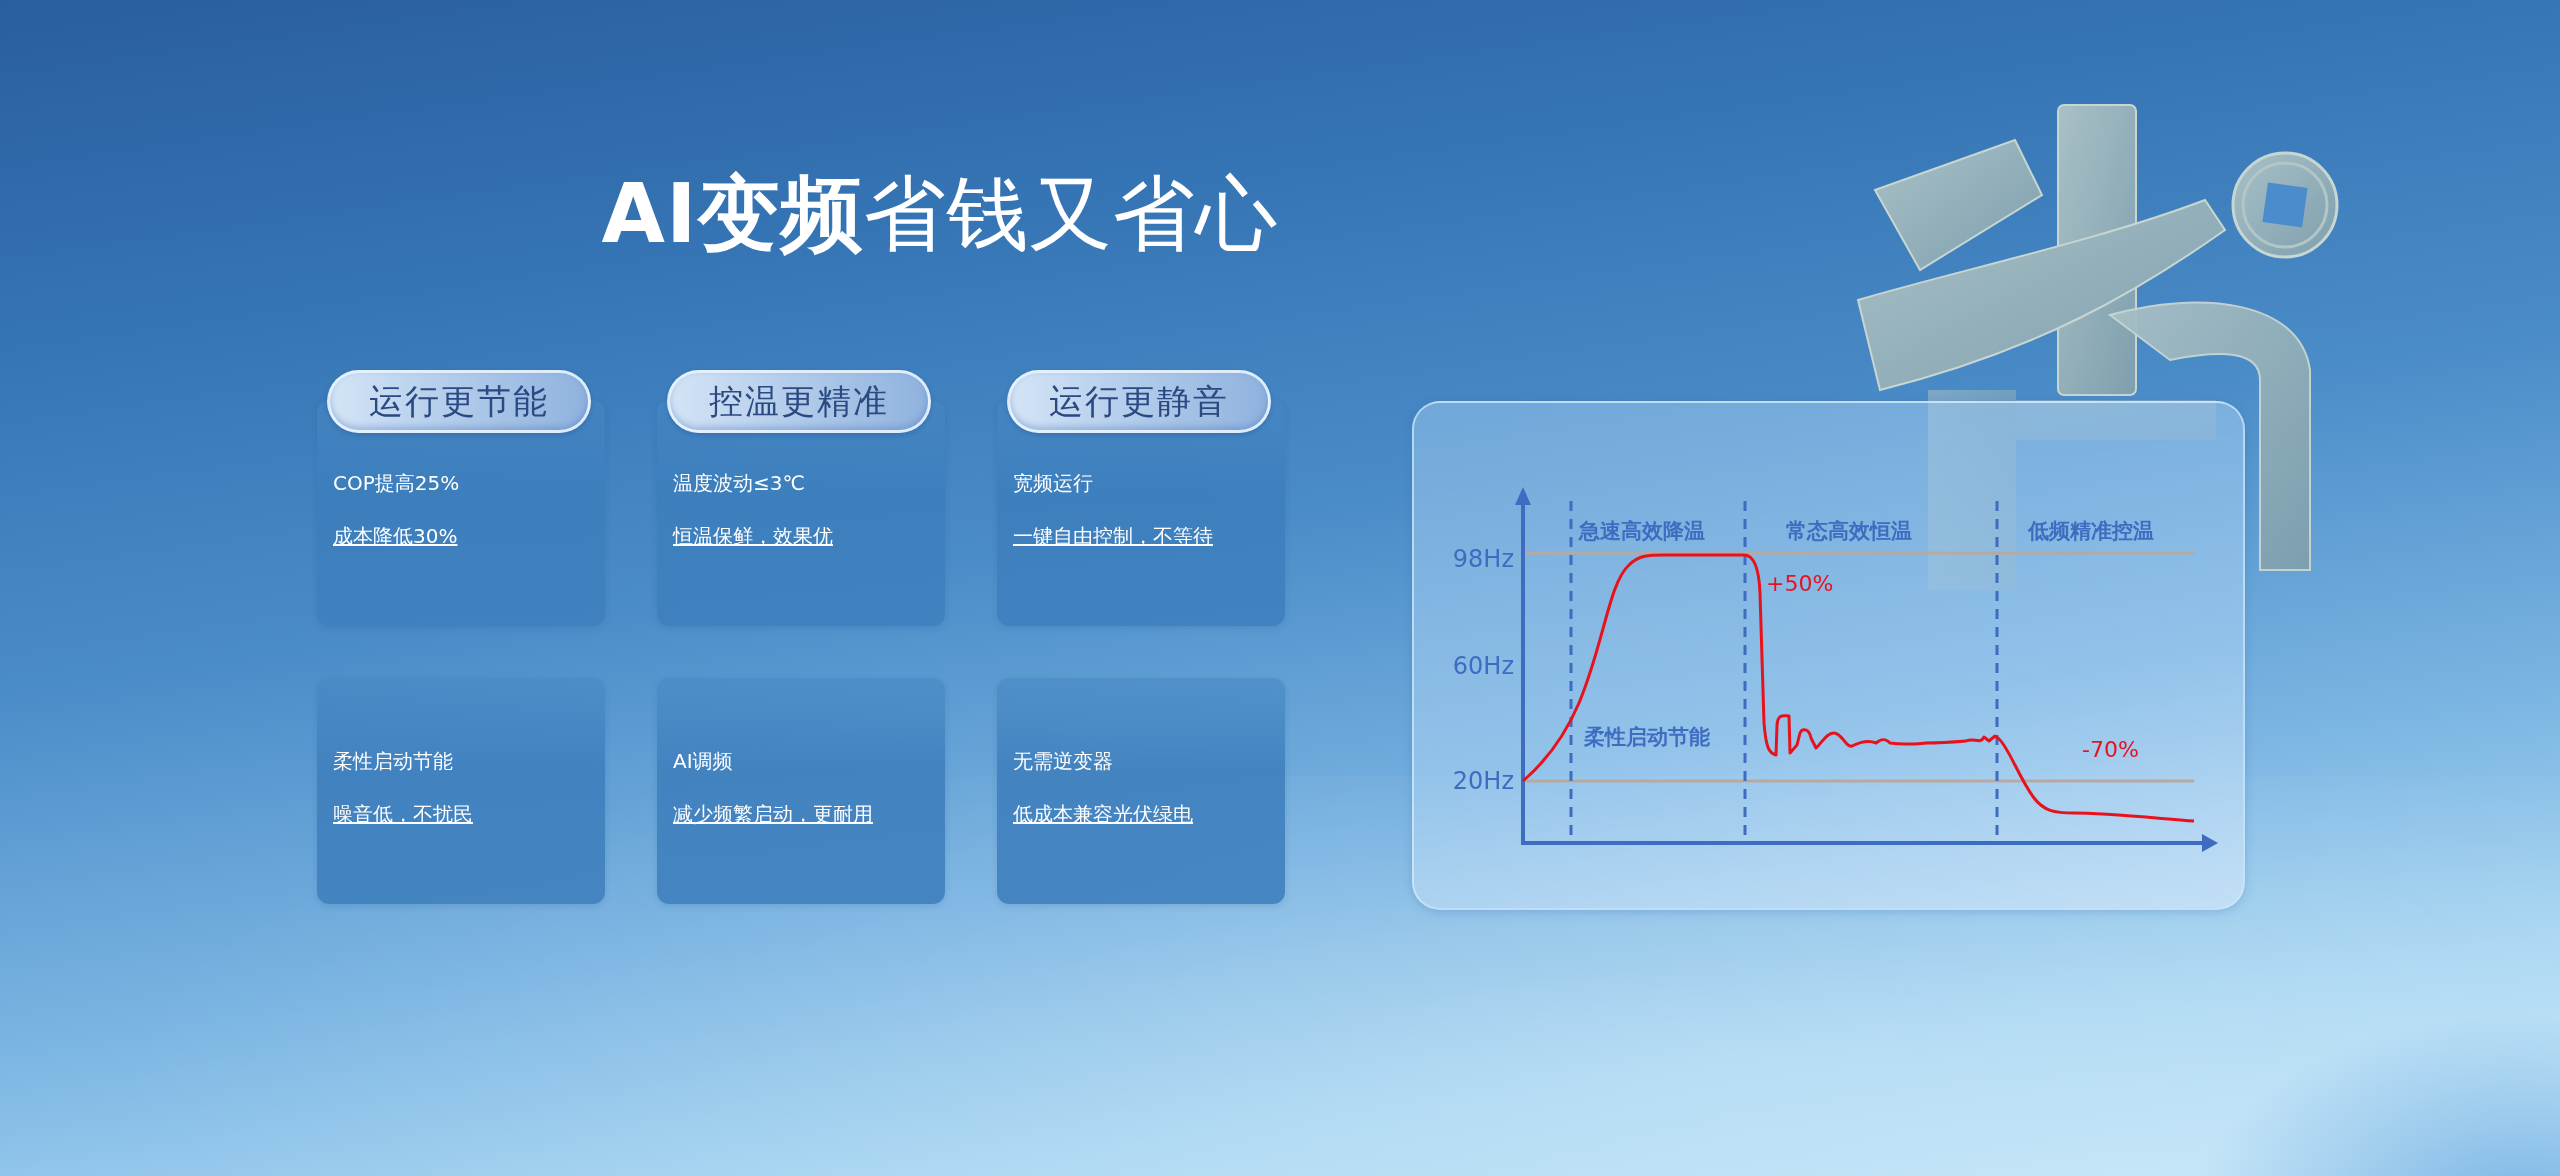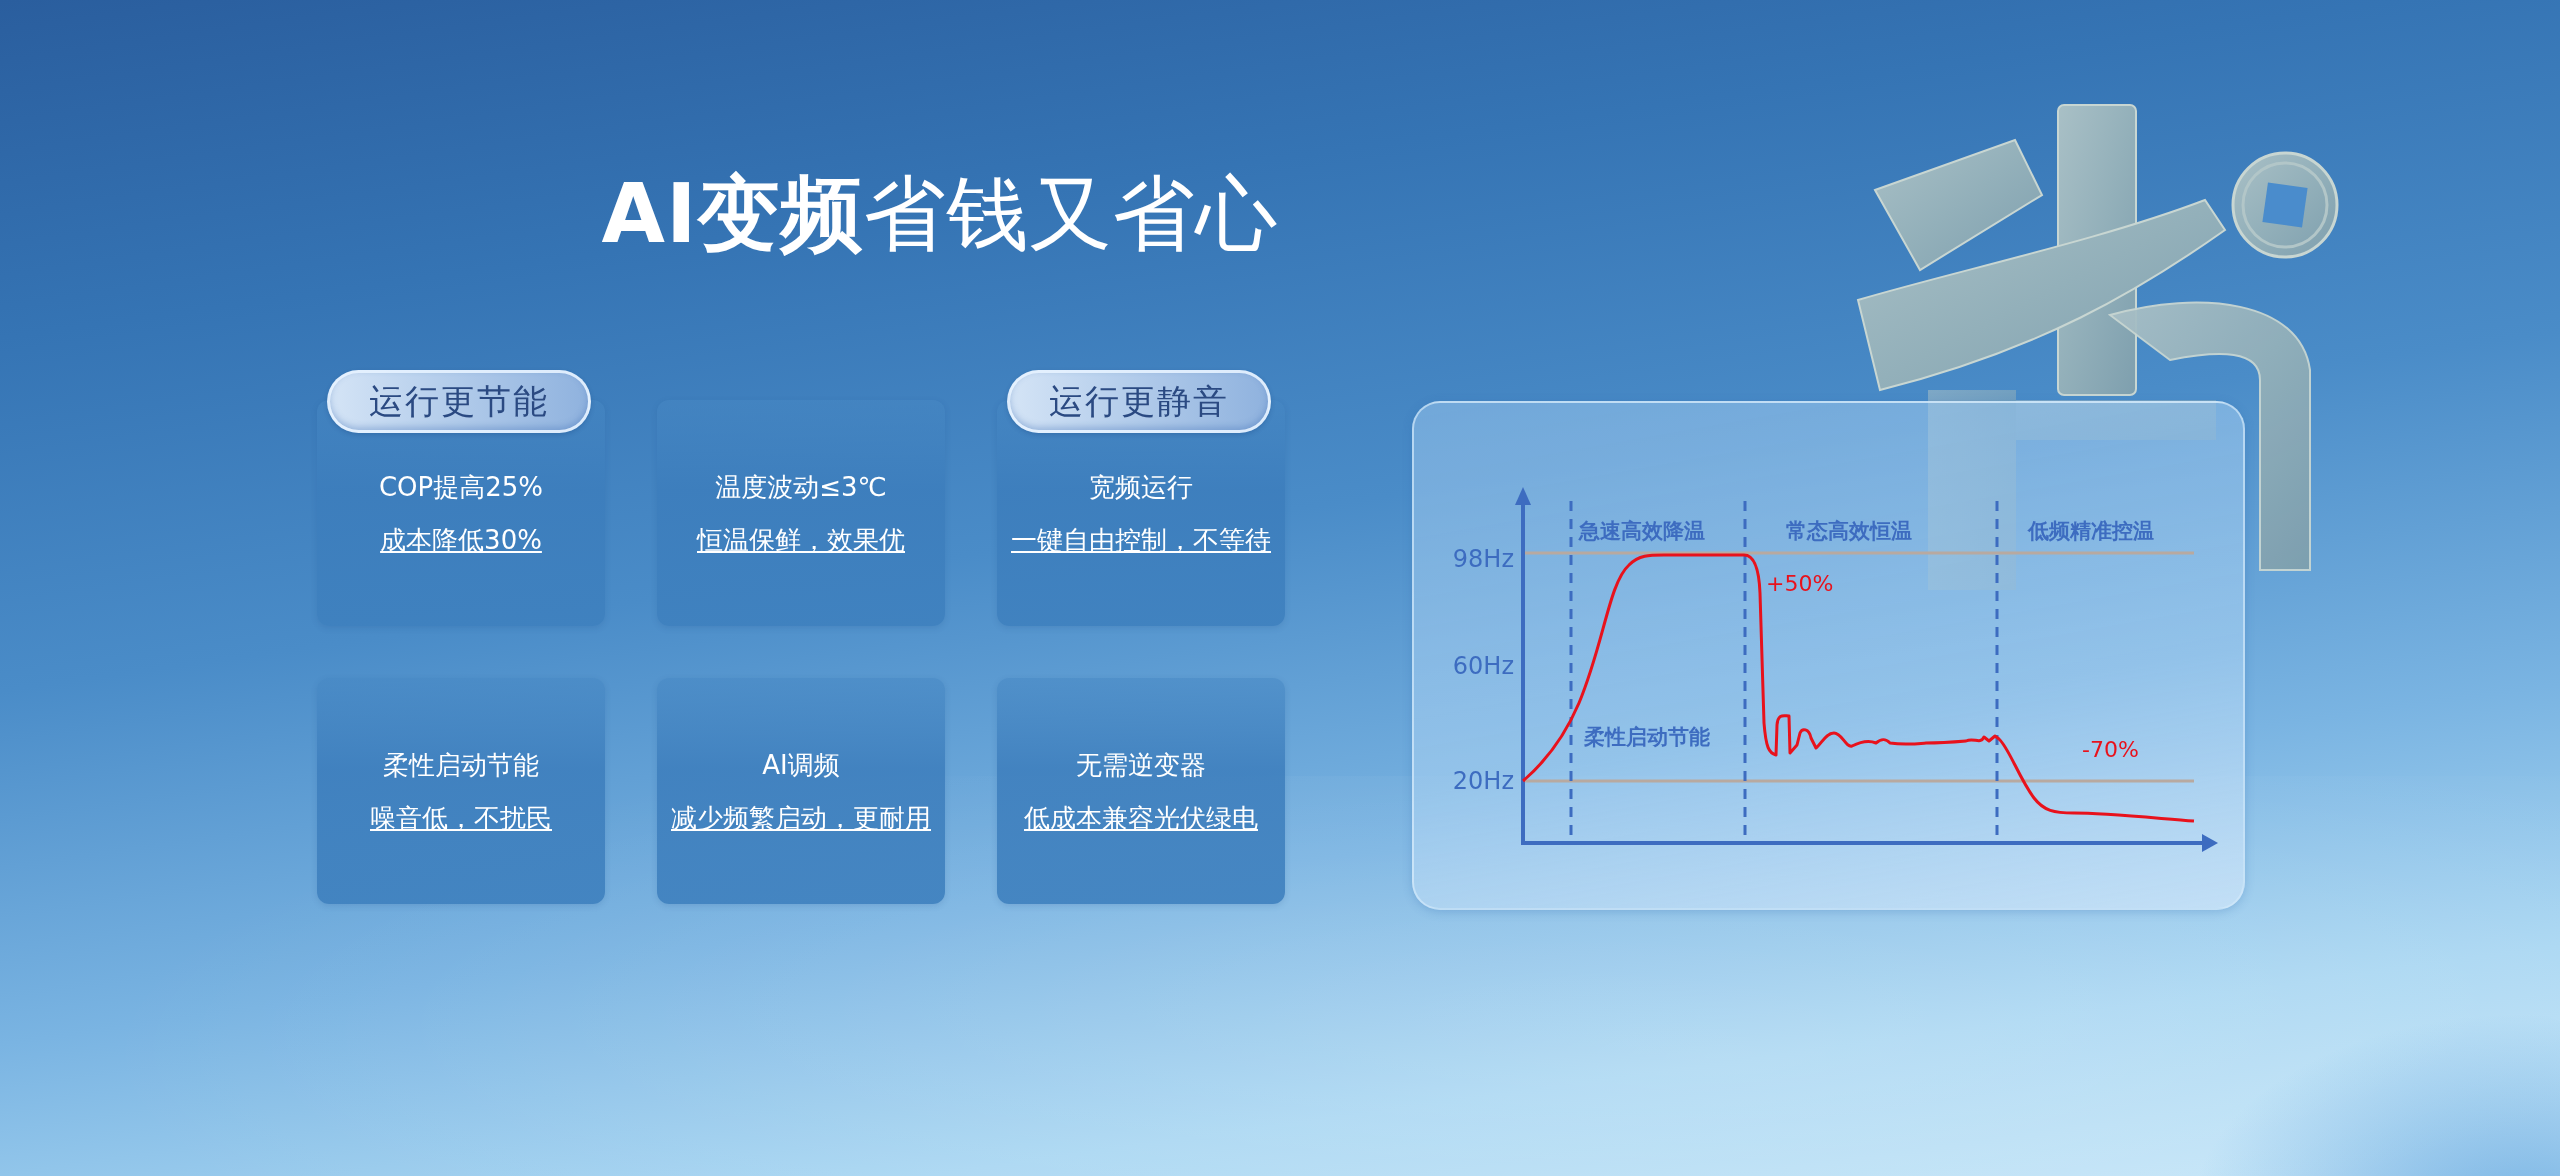--- a/index.html
+++ b/index.html
@@ -38,22 +38,22 @@
     position: absolute; left: 10px; top: -30px; width: 264px; height: 63px;
     border-radius: 32px;
     background: linear-gradient(90deg, #d4e4f6 0%, #b4cdeb 45%, #8fb2de 100%);
     border: 3px solid rgba(230,242,255,0.9);
     box-shadow: inset 0 -3px 6px rgba(60,110,180,0.35), 0 2px 4px rgba(20,60,120,0.25);
     box-sizing: border-box;
     display: flex; align-items: center; justify-content: center;
     color: #2b4a82; font-size: 34px; letter-spacing: 2px;
   }
   .line {
-    position: absolute; left: 0; width: 100%; text-align: center;
-    color: #ffffff; font-size: 26px; white-space: nowrap;
+    position: absolute; left: 16px; width: 100%; text-align: left;
+    color: #ffffff; font-size: 20px; white-space: nowrap;
   }
   .line1 { top: 70px; }
   .line2 { top: 123px; text-decoration: underline; }
 
   
   .chart-card {
     position: absolute; left: 1412px; top: 401px; width: 833px; height: 509px;
     border-radius: 28px;
     background: linear-gradient(170deg, rgba(150,195,235,0.55) 0%, rgba(170,210,242,0.6) 60%, rgba(205,228,248,0.75) 100%);
     border: 2px solid rgba(210,232,250,0.7);
@@ -98,20 +98,21 @@
     <rect x="425" y="85" width="40" height="40" transform="rotate(8 445 105)" fill="#4a8ccc"></rect>
   </g>
 </svg>
 
 <div class="card" style="left:317px; top:400px;">
   <div class="pill">运行更节能</div>
   <div class="line line1">COP提高25%</div>
   <div class="line line2">成本降低30%</div>
 </div>
 <div class="card" style="left:657px; top:400px;">
+  <div class="pill">控温更精准</div>
   <div class="line line1">温度波动≤3℃</div>
   <div class="line line2">恒温保鲜，效果优</div>
 </div>
 <div class="card" style="left:997px; top:400px;">
   <div class="pill">运行更静音</div>
   <div class="line line1">宽频运行</div>
   <div class="line line2">一键自由控制，不等待</div>
 </div>
 
 <div class="card" style="left:317px; top:678px;">

